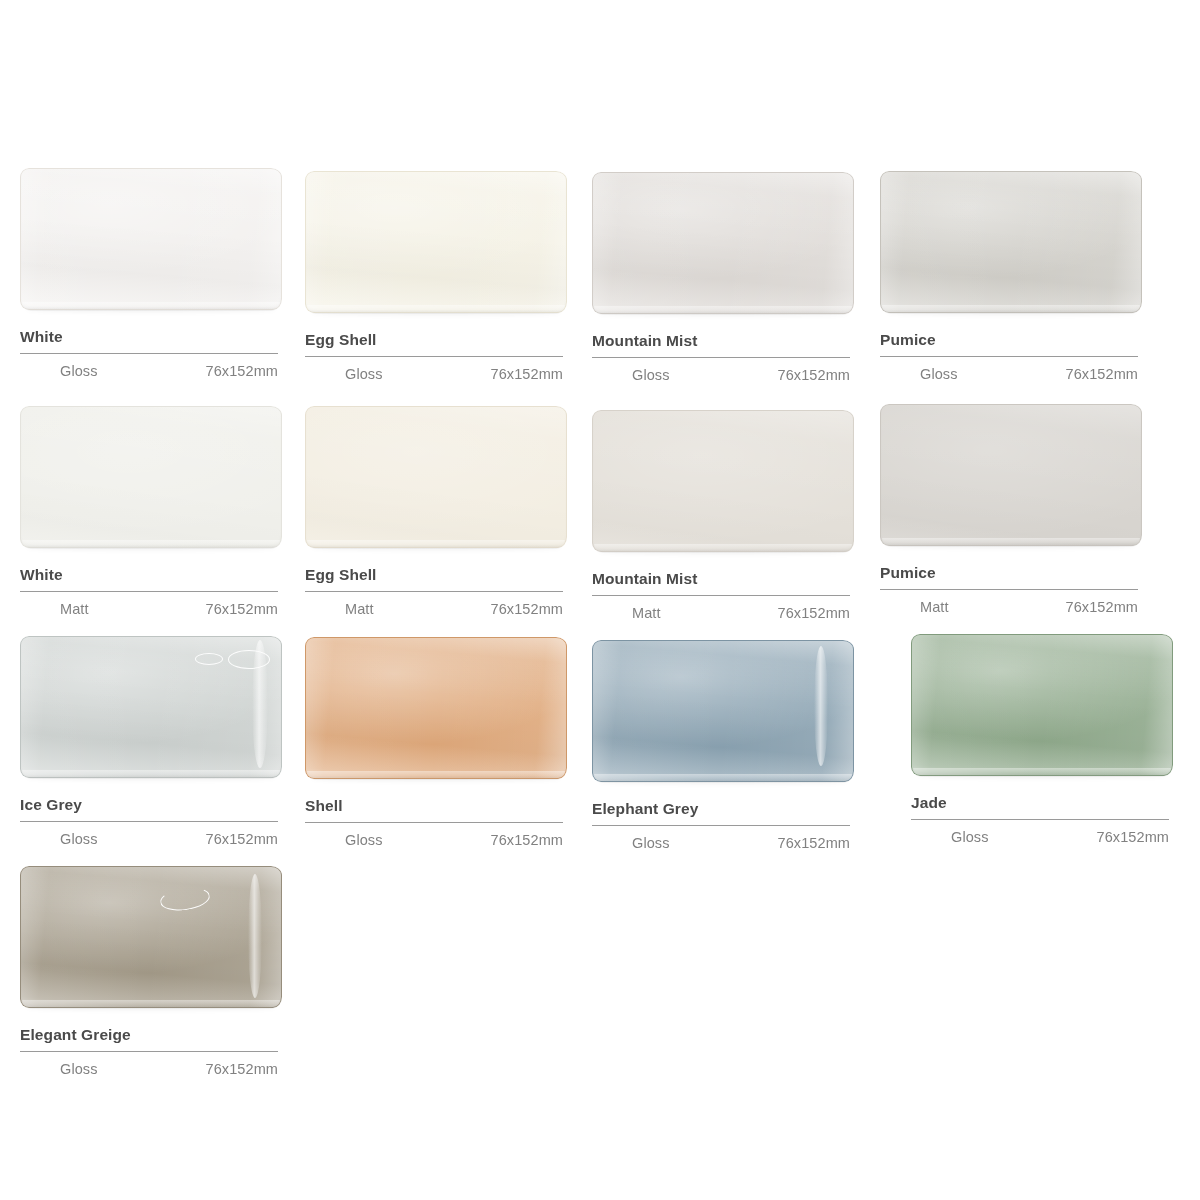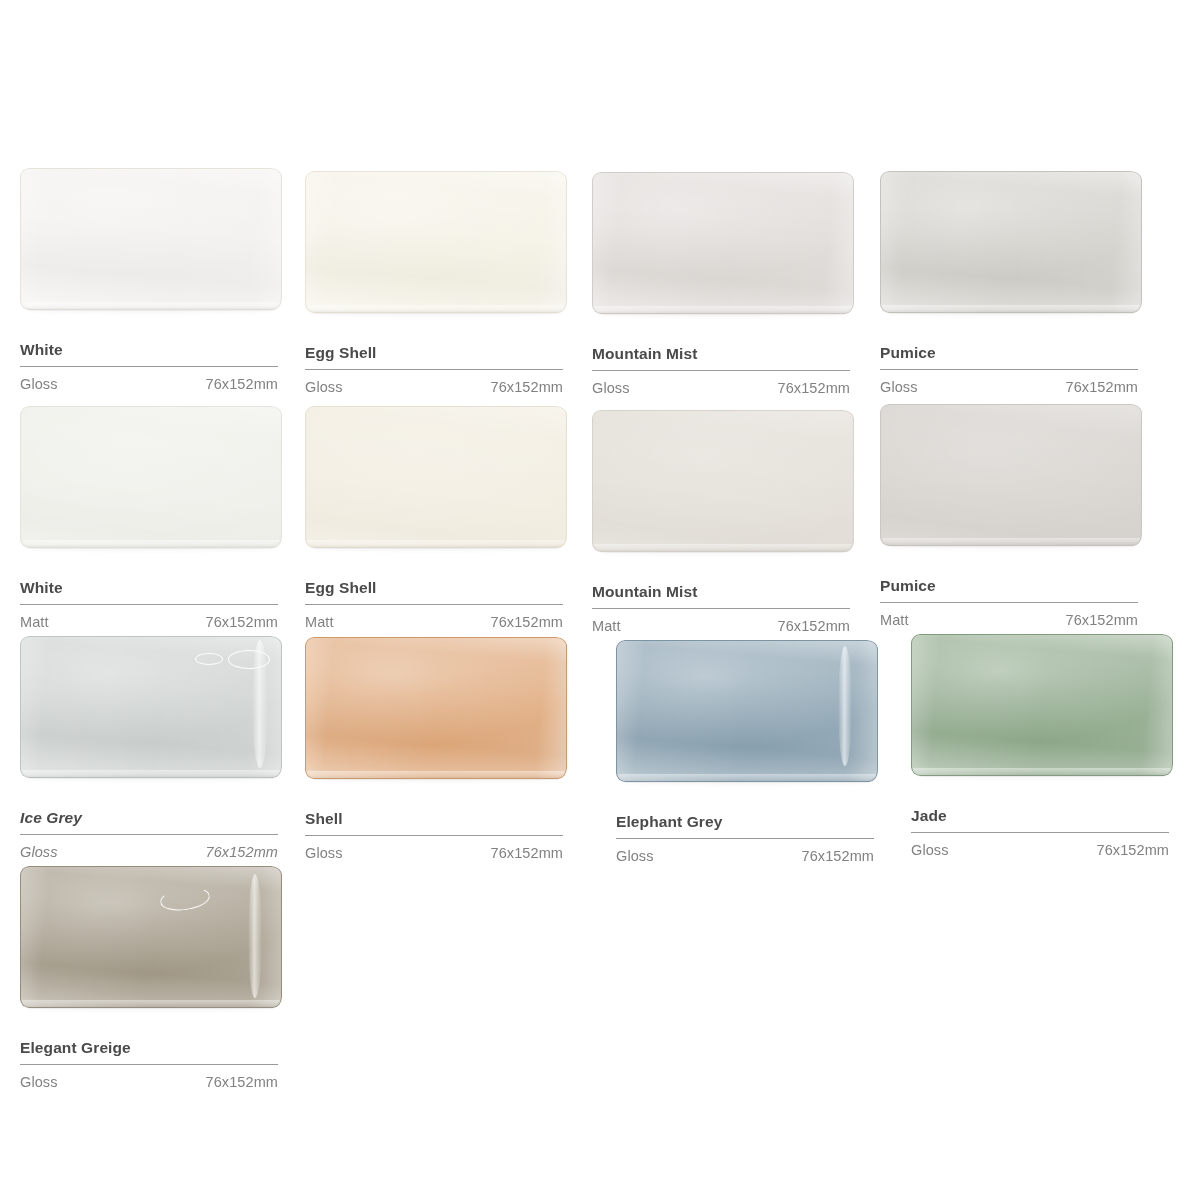--- a/index.html
+++ b/index.html
@@ -125,39 +125,38 @@
     width: 258px;
     padding-top: 18px;
   }
   .tile-name {
     font-size: 15.5px;
     font-weight: bold;
     color: #4a4a4a;
     letter-spacing: 0.1px;
     line-height: 18px;
     white-space: nowrap;
-    margin-top: 13px;
   }
   .rule {
     margin-top: 7px;
     height: 1px;
     width: 100%;
     background: #9a9a9a;
   }
   .meta {
     margin-top: 9px;
     display: flex;
     justify-content: space-between;
     align-items: baseline;
     font-size: 14.5px;
     color: #818181;
     line-height: 17px;
     white-space: nowrap;
   }
-  .meta .finish { letter-spacing: 0.1px; }
+  .meta .finish { letter-spacing: 0.1px; margin-left: 40px; }
   .meta .size   { letter-spacing: 0.1px; }
 </style>
 </head>
 <body>
 
 <div id="catalog" style="background: rgb(255, 255, 255);">
     <div class="swatch" style="left: 20px; top: 168px;">
       <div class="tile-wrap">
         <div class="tile-shadow"></div>
         <div class="tile gloss" style="background-color: rgb(242, 240, 238); box-shadow: rgb(230, 226, 220) 0px 0px 0px 1px inset, rgba(0, 0, 0, 0.07) 0px -3px 5px -2px inset;">
@@ -278,21 +277,21 @@
       </div>
       <div class="caption">
         <div class="tile-name">Pumice</div>
         <div class="rule" style="background: rgb(154, 154, 154);"></div>
         <div class="meta">
           <span class="finish">Matt</span>
           <span class="size">76x152mm</span>
         </div>
       </div>
     </div>
-    <div class="swatch" style="left: 20px; top: 636px; font-style: italic;">
+    <div class="swatch" style="left: 20px; top: 636px;">
       <div class="tile-wrap">
         <div class="tile-shadow"></div>
         <div class="tile gloss" style="background-color: rgb(204, 209, 207); box-shadow: rgb(190, 196, 194) 0px 0px 0px 1px inset, rgba(0, 0, 0, 0.07) 0px -3px 5px -2px inset;">
           <div class="glaze-mark" style="left: 175px; top: 17px; width: 26px; height: 10px;"></div>
           <div class="glaze-mark" style="left: 208px; top: 14px; width: 40px; height: 17px;"></div>
           <div class="glaze-band" style="left: 232px; top: 4px; width: 16px; height: 128px;"></div>
           <div class="tile-lip"></div>
         </div>
       </div>
       <div class="caption">
@@ -313,21 +312,21 @@
       </div>
       <div class="caption">
         <div class="tile-name">Shell</div>
         <div class="rule" style="background: rgb(154, 154, 154);"></div>
         <div class="meta">
           <span class="finish">Gloss</span>
           <span class="size">76x152mm</span>
         </div>
       </div>
     </div>
-    <div class="swatch" style="left: 616px; top: 640px;">
+    <div class="swatch" style="left: 592px; top: 640px;">
       <div class="tile-wrap">
         <div class="tile-shadow"></div>
         <div class="tile gloss" style="background-color: rgb(138, 162, 177); box-shadow: rgb(125, 148, 163) 0px 0px 0px 1px inset, rgba(0, 0, 0, 0.07) 0px -3px 5px -2px inset;">
           <div class="glaze-band" style="left: 222px; top: 6px; width: 14px; height: 120px;"></div>
           <div class="tile-lip"></div>
         </div>
       </div>
       <div class="caption">
         <div class="tile-name">Elephant Grey</div>
         <div class="rule" style="background: rgb(154, 154, 154);"></div>

